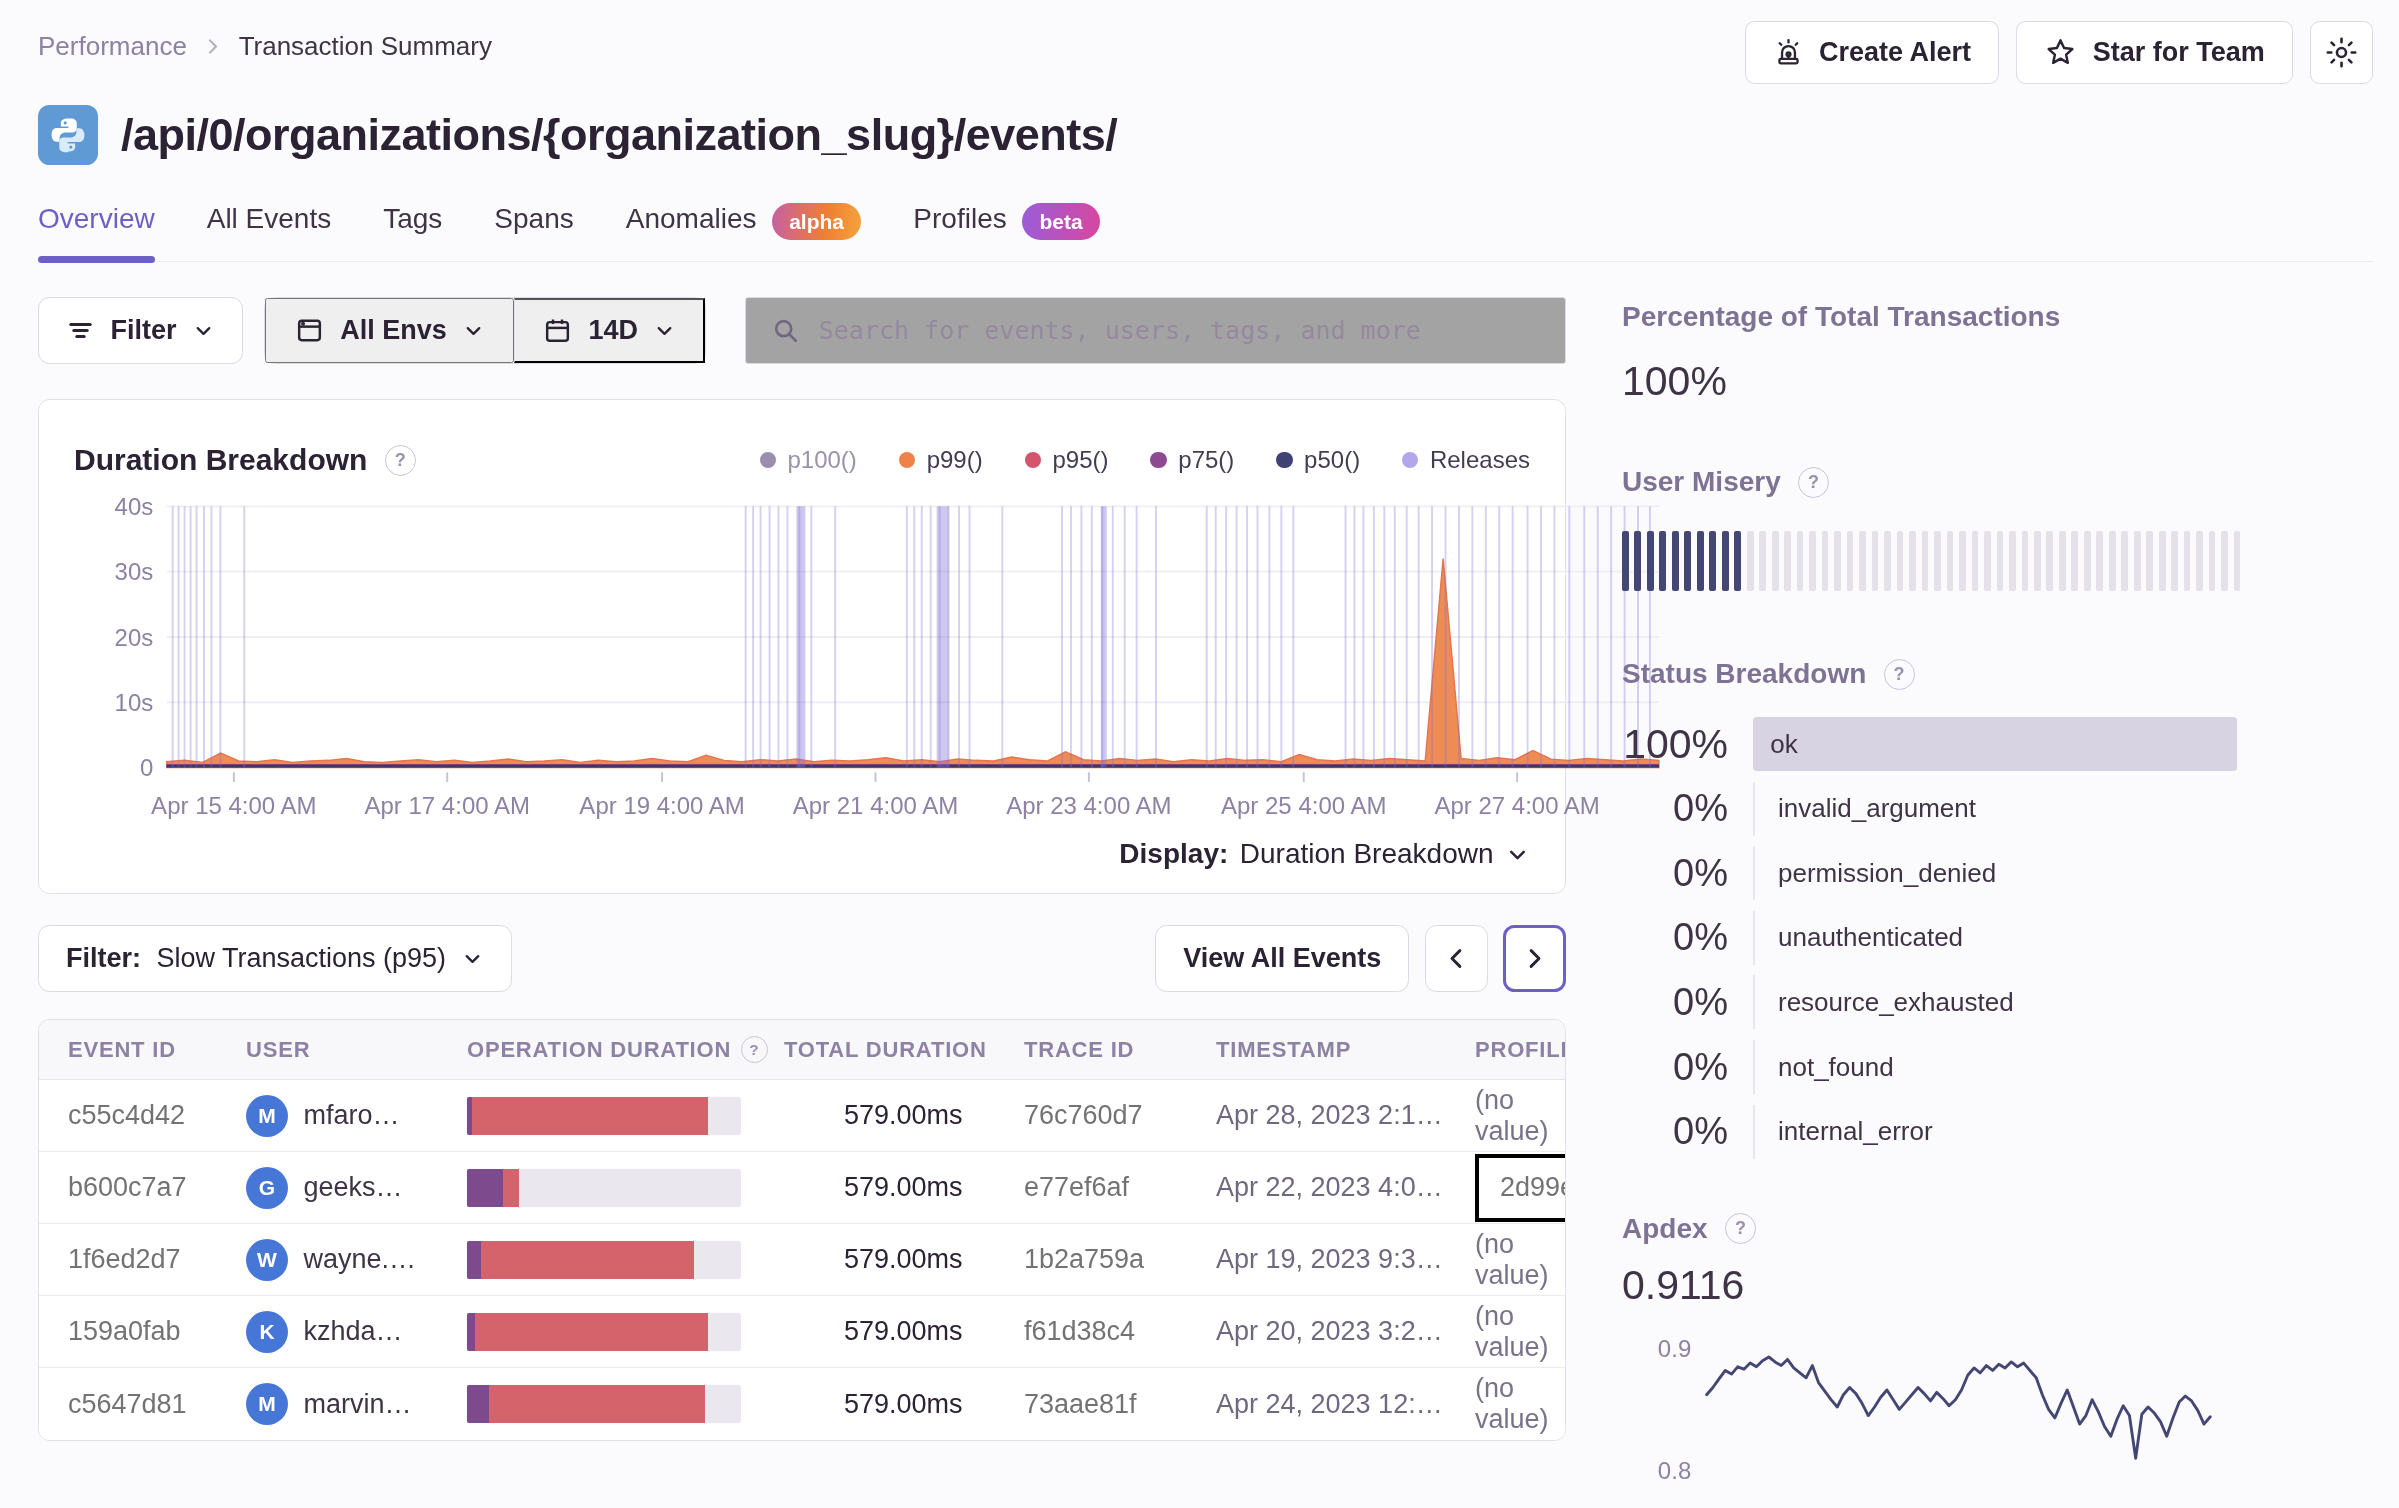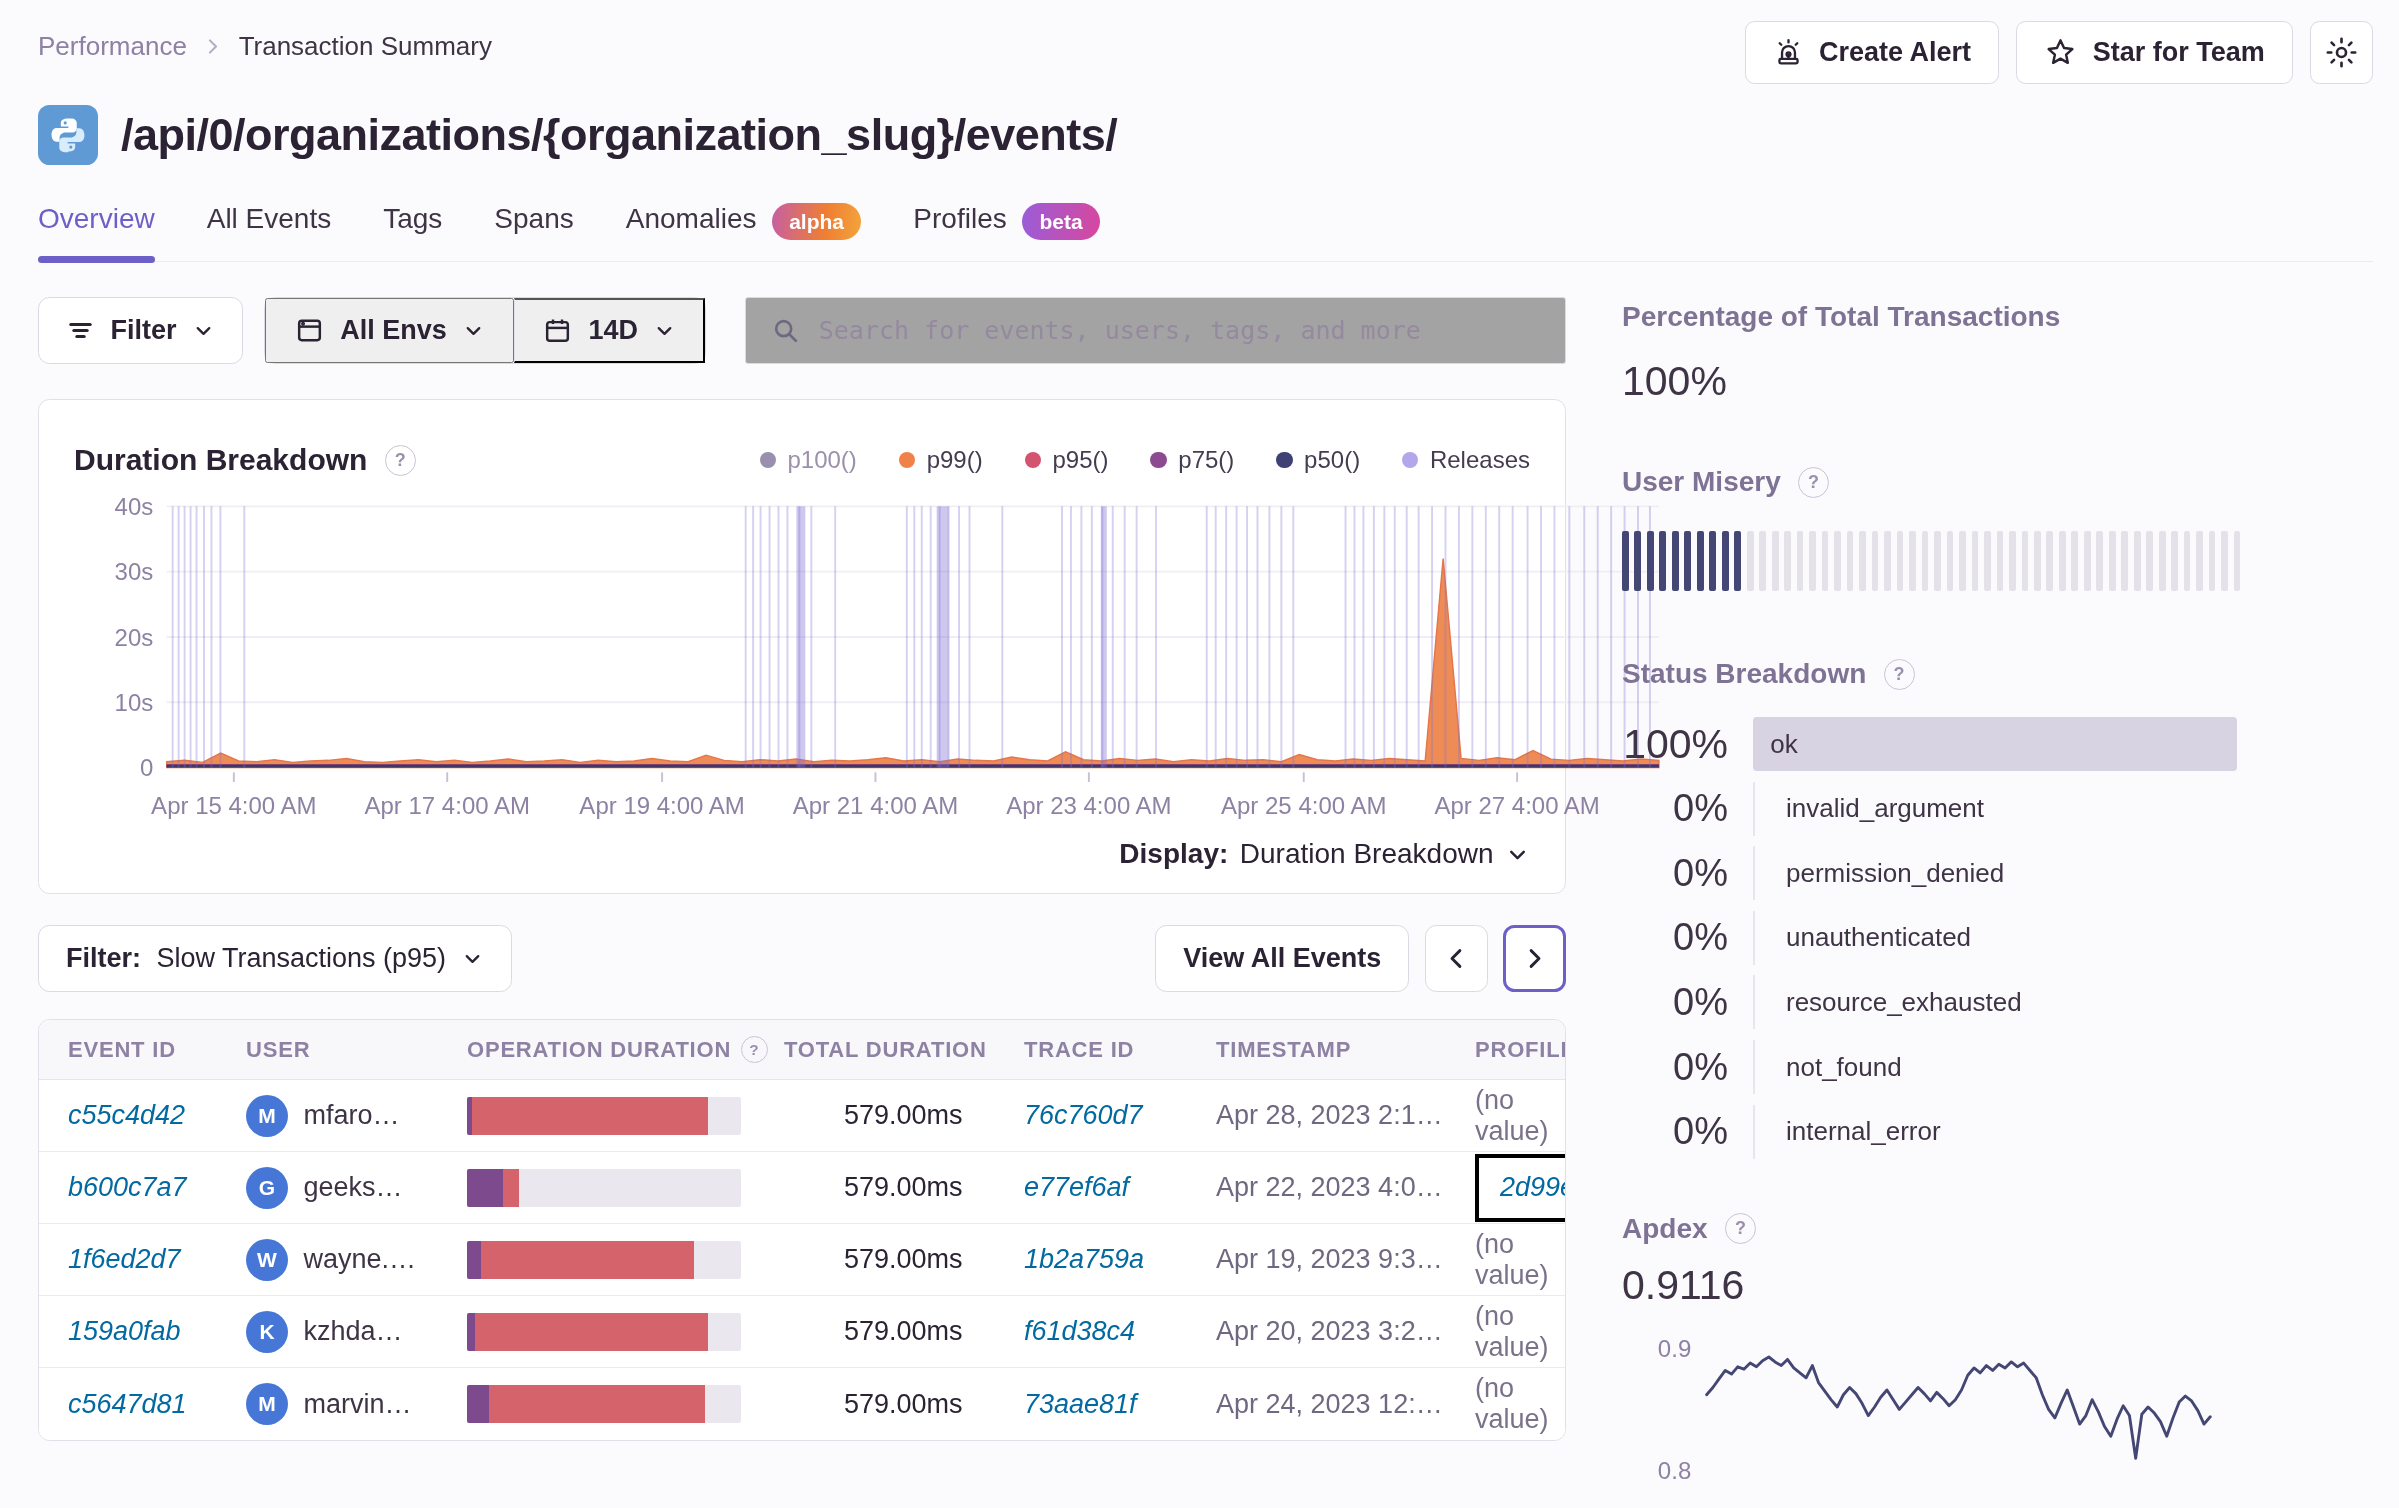--- a/index.html
+++ b/index.html
@@ -72,21 +72,21 @@
 
   
   .table-panel { margin-top:27px; overflow:hidden; }
   .tgrid { display:grid; grid-template-columns:178px 221px 317px 240px 192px 259px 1fr; align-items:center; padding:0 29px; }
   .thead { height:60px; background:#f8f7fa; border-bottom:1.9px solid #e7e4ec; font-size:22px; font-weight:bold;
            color:#8d82a3; letter-spacing:0.8px; }
   .th { display:flex; align-items:center; gap:9.6px; }
   .th-right { justify-content:flex-end; }
   .trow { height:72px; border-bottom:1.9px solid #eceaf1; font-size:27px; background:#fff; }
   .trow:last-child { border-bottom:none; }
-  .link { color:#0369a1; cursor:pointer; text-decoration:none;font-style:italic; }
+  .link { color:#737373; cursor:pointer; text-decoration:none; }
   .user-cell { display:flex; align-items:center; color:#3e3446; }
   .avatar { width:42px; height:42px; border-radius:50%; background:#4677d6; color:#fff; font-size:21px; font-weight:bold;
             display:inline-flex; align-items:center; justify-content:center; margin-right:15.4px; flex:none; }
   .opbar { width:274px; height:38px; background:#eae7ee; border-radius:1.9px; display:flex; overflow:hidden; }
   .seg-p { background:#7d4a8d; height:100%; }
   .seg-r { background:#d4636b; height:100%; }
   .total-cell { padding-left:60px; color:#2b2233; }
   .ts-cell { color:#6f6880; }
   .profile-cell { justify-self:end; color:#7a7289; position:relative; }
   .hl-box { display:inline-flex; align-items:center; justify-content:center; border:4.8px solid #000;
@@ -96,21 +96,21 @@
   .side-h { font-size:28px; font-weight:bold; color:#7f7395; display:flex; gap:17.3px; align-items:center; }
   .big-val { font-size:41px; color:#3e3446; margin-top:25px; }
   .misery-ticks { display:flex; gap:5.8px; margin-top:33px; height:60px; align-items:stretch; }
   .mtick { width:6.7px; border-radius:1.9px; flex:none; }
   .status-section { margin-top:67px; }
   .status-rows { margin-top:27px; }
   .status-row { display:grid; grid-template-columns:106px 1fr; gap:25px; align-items:center; margin-bottom:10.6px; }
   .status-pct { font-size:38px; color:#3e3446; text-align:right; }
   .status-pct.big { font-size:41px; }
   .status-bar-full { background:#d8d3e2; border-radius:3.8px; height:54px; display:flex; align-items:center; padding-left:17.3px; font-size:26px; color:#3e3446; }
-  .status-bar-zero { border-left:2.9px solid #e8e5ed; padding-left:31px; height:54px; display:flex; align-items:center; font-size:26px; color:#3e3446; }
+  .status-bar-zero { border-left:2.9px solid #e8e5ed; padding-left:23px; height:54px; display:flex; align-items:center; font-size:26px; color:#3e3446; }
   .apdex-section { margin-top:54px; }
   .apdex-val { font-size:41px; color:#3e3446; margin-top:17.3px; }
 
   svg { display:block; }
 </style>
 </head>
 <body>
 
 <div class="page">
 

